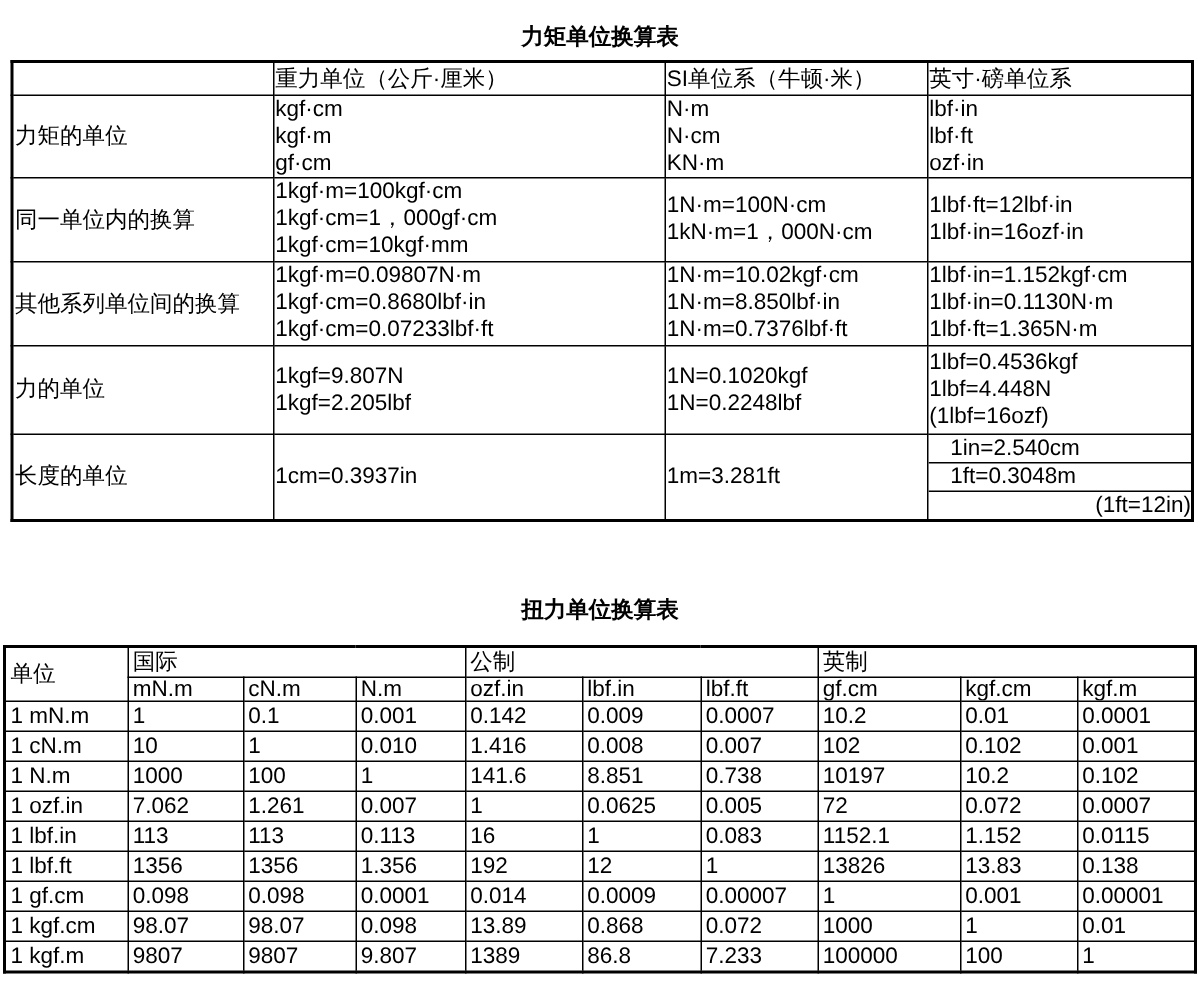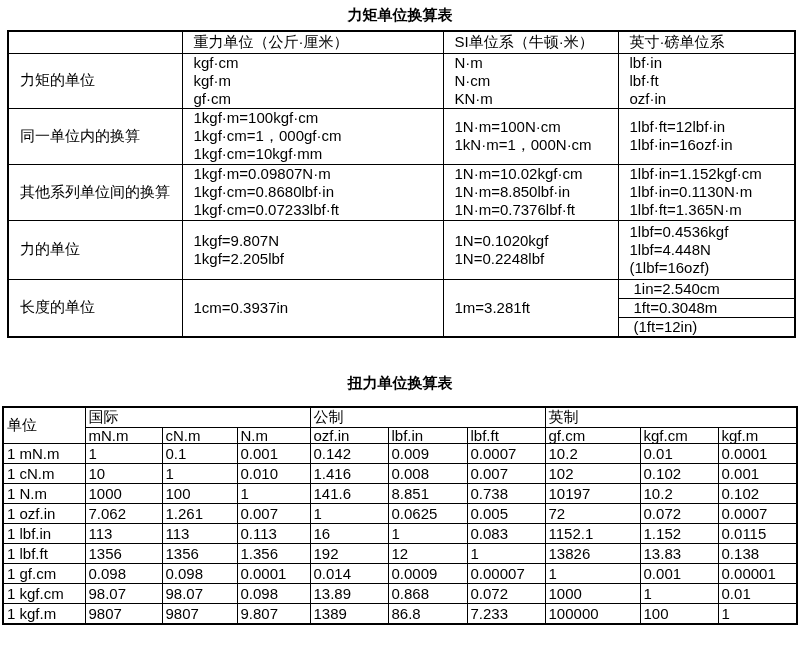--- a/index.html
+++ b/index.html
@@ -3,36 +3,36 @@
 <meta charset="utf-8">
 <style>
   html,body{margin:0;padding:0;}
   body{
     width:800px;height:659px;overflow:hidden;
     background:#ffffff;color:#000000;
     font-family:"Liberation Sans","DejaVu Sans",sans-serif;
   }
   .tbl-title{
     text-align:center;font-weight:bold;font-size:15px;line-height:20px;
-    padding-top:5px;
+    padding-top:15px;
   }
   table{border-collapse:collapse;table-layout:fixed;background:#fff;}
   
   .t1{margin:5px 0 0 7px;width:787px;border:2px solid #000;}
   .t1 td,.t1 th{
     border:1px solid #000;font-size:15px;font-weight:normal;
-    text-align:left;vertical-align:middle;padding:0 0 0 11px;
+    text-align:left;vertical-align:middle;padding:0 0 0 1px;
     overflow:hidden;white-space:nowrap;
   }
   .t1 .h22{height:22px}.t1 .h53{height:53px}.t1 .h56{height:56px}
   .t1 .h59{height:59px}.t1 .h57{height:57px}.t1 .h38{height:38px}
   .ln{height:18px;line-height:18px;}
   .t1 td.sub-wrap{padding:0;vertical-align:top;}
   .sr{height:18px;line-height:18px;padding-left:15px;border-bottom:1px solid #000;}
-  .sr:last-child{border-bottom:none;}
+  .sr:last-child{border-bottom:none;text-align:right;}
   
   .t2{margin:13px 0 0 2px;width:794px;border:2px solid #000;}
   .t2 td,.t2 th{
     border:1px solid #000;font-size:15px;font-weight:normal;
     text-align:left;vertical-align:middle;padding:0 0 0 3px;
     overflow:hidden;white-space:nowrap;
   }
   .t2 tr.grow{height:21px}
   .t2 tr.srow{height:16px}
   .t2 tr.srow td{line-height:15px;}
@@ -136,21 +136,21 @@
     </td>
     <td class="sub-wrap">
       <div class="sr">1in=2.540cm</div>
       <div class="sr">1ft=0.3048m</div>
       <div class="sr">(1ft=12in)</div>
     </td>
   </tr>
 </tbody>
   </table>
 
-<div class="tbl-title" style="padding-top:35px">扭力单位换算表</div>
+<div class="tbl-title" style="padding-top:49px">扭力单位换算表</div>
 
 <table class="t2">
   <colgroup>
     <col style="width:82px">
       <col style="width:77px">
       <col style="width:75px">
       <col style="width:73px">
     <col style="width:78px">
       <col style="width:79px">
       <col style="width:78px">

